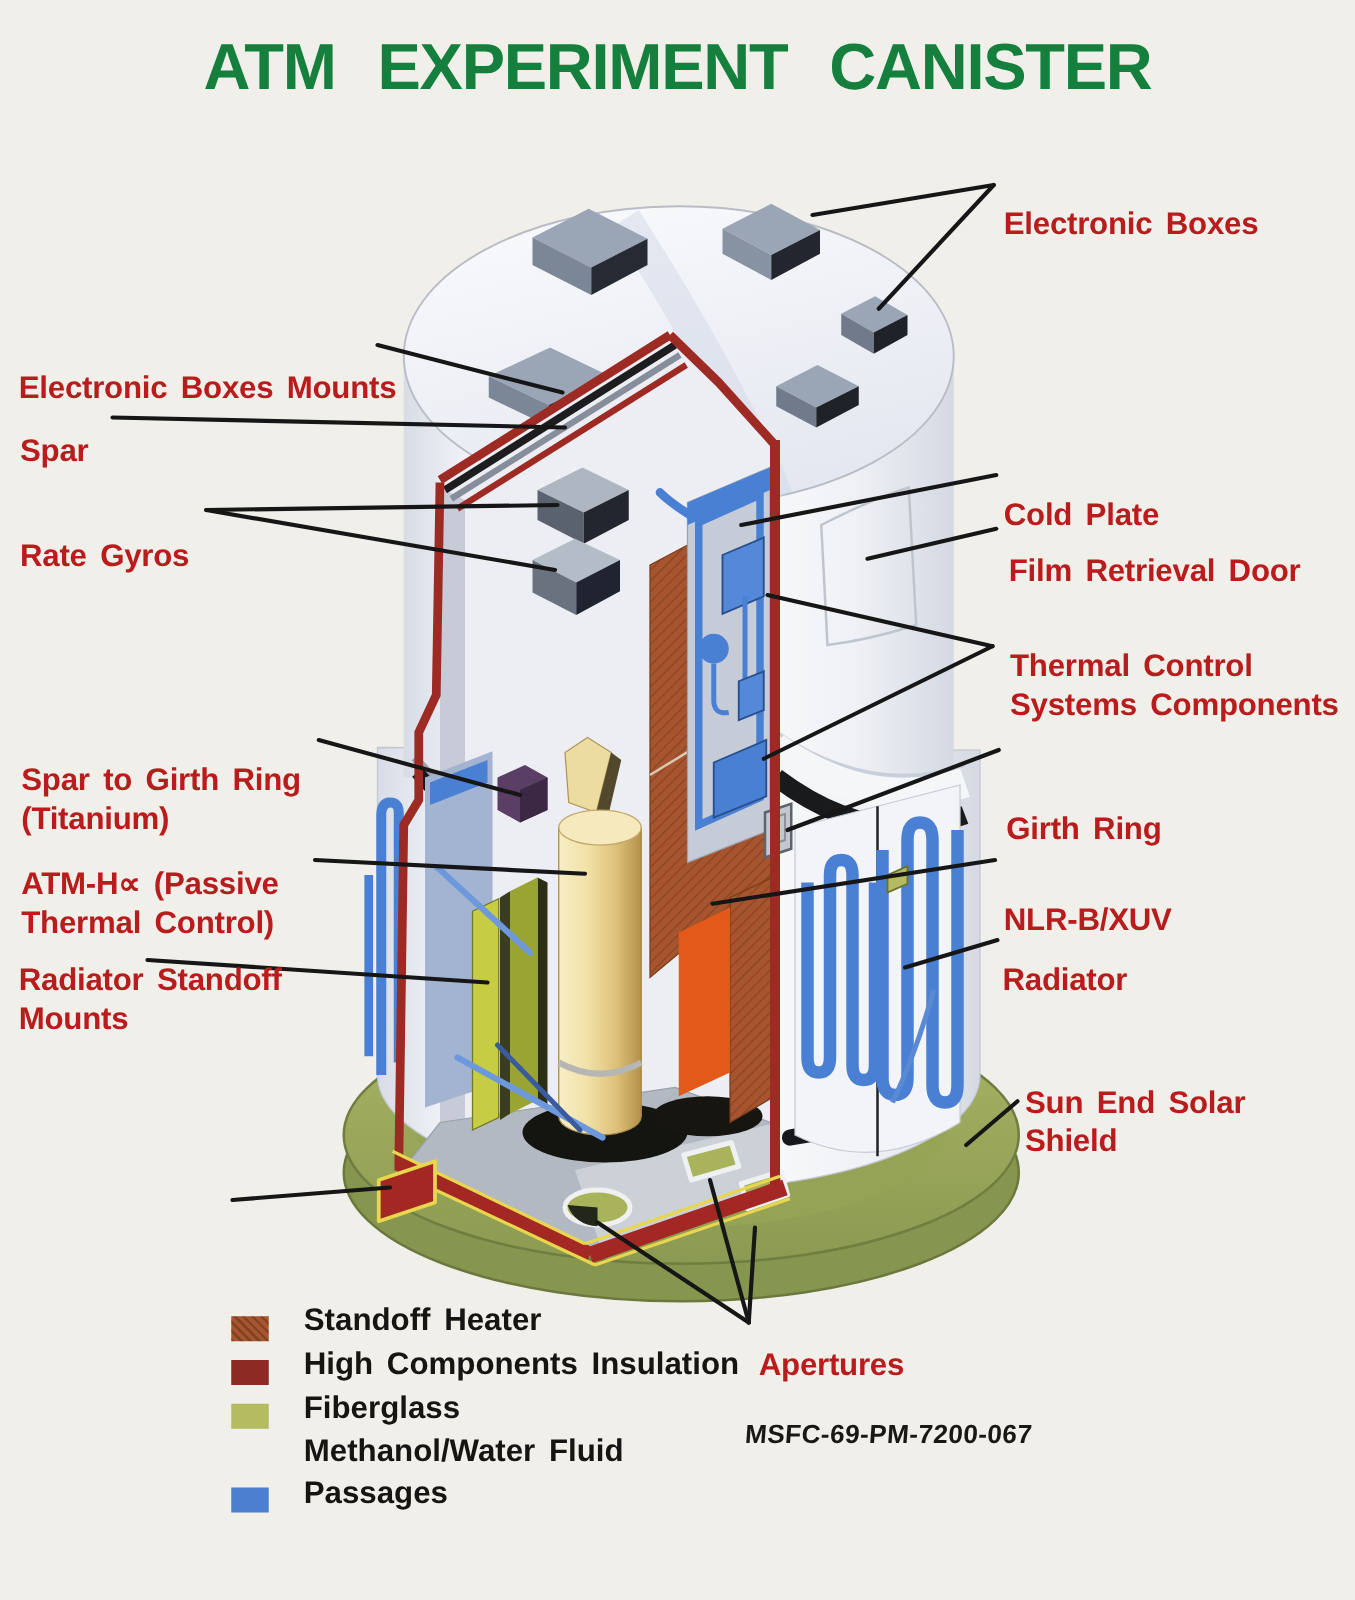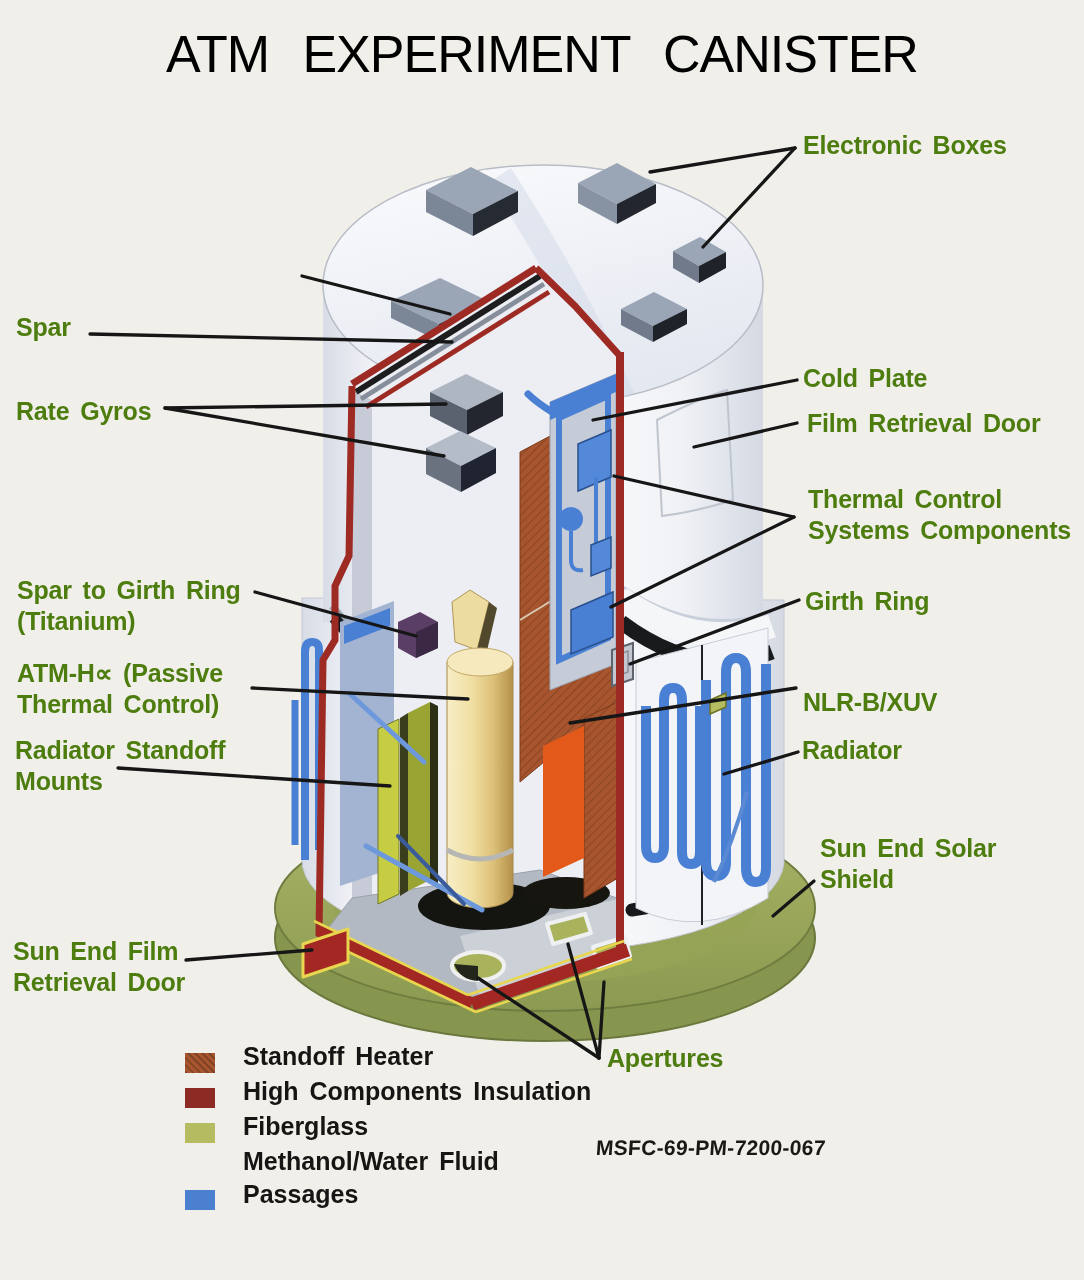--- a/index.html
+++ b/index.html
@@ -1,23 +1,23 @@
 <!DOCTYPE html>
 <html><head>
 <meta charset="utf-8">
 <style>
   html,body{margin:0;padding:0;}
   body{background:#f1efe9;font-family:"Liberation Sans",sans-serif;}
   #page{position:relative;width:1084px;height:1280px;background:#f1efe9;overflow:hidden;}
   #art{position:absolute;left:0;top:0;}
   .title{position:absolute;left:0;top:24px;width:1084px;text-align:center;
-         font-size:52px;font-weight:normal;letter-spacing:-1px;word-spacing:20px;
-         color:#000000;}
-  .lbl{position:absolute;font-size:25px;font-weight:bold;color:#4d7c0f;
-       line-height:1.24;word-spacing:4px;letter-spacing:-0.2px;}
+         font-size:52px;font-weight:bold;letter-spacing:-1px;word-spacing:20px;
+         color:#15803d;}
+  .lbl{position:absolute;font-size:25px;font-weight:bold;color:#b91c1c;
+       line-height:1.24;word-spacing:4px;letter-spacing:-0.2px;margin-top:34px;}
   .nowrap{white-space:nowrap;}
   .figid{position:absolute;font-size:21px;font-weight:bold;color:#1a1815;
          letter-spacing:0.3px;transform:skewX(-4deg);}
   .legend-row{position:absolute;display:flex;align-items:flex-end;}
   .swatch{display:inline-block;width:30px;height:20px;margin-top:4px;flex:none;}
   .legend-text{margin-left:28px;font-size:25px;font-weight:bold;color:#161514;
                line-height:1.3;word-spacing:4px;}
 </style>
 </head>
 <body>
@@ -230,33 +230,33 @@
       <path d="M186,960 L312,950"></path>
       <path d="M599,1058 L478,978"></path>
         <path d="M599,1058 L568,944"></path>
         <path d="M599,1058 L604,982"></path>
     </g>
   </svg>
 
   <div class="title">ATM EXPERIMENT CANISTER</div>
 
   <div class="lbl nowrap" style="left:803px;top:130px">Electronic Boxes</div>
+  <div class="lbl nowrap" style="left:15px;top:261px">Electronic Boxes Mounts</div>
   <div class="lbl nowrap" style="left:16px;top:312px">Spar</div>
   <div class="lbl nowrap" style="left:16px;top:396px">Rate Gyros</div>
   <div class="lbl nowrap" style="left:803px;top:363px">Cold Plate</div>
   <div class="lbl nowrap" style="left:807px;top:408px">Film Retrieval Door</div>
   <div class="lbl" style="left:808px;top:484px;width:285px">Thermal Control Systems Components</div>
   <div class="lbl" style="left:17px;top:575px;width:260px">Spar to Girth Ring (Titanium)</div>
   <div class="lbl" style="left:17px;top:658px;width:228px">ATM-H∝ (Passive Thermal Control)</div>
   <div class="lbl" style="left:15px;top:735px;width:235px">Radiator Standoff Mounts</div>
-  <div class="lbl nowrap" style="left:805px;top:586px">Girth Ring</div>
+  <div class="lbl nowrap" style="left:805px;top:614px">Girth Ring</div>
   <div class="lbl nowrap" style="left:803px;top:687px">NLR-B/XUV</div>
   <div class="lbl nowrap" style="left:802px;top:735px">Radiator</div>
   <div class="lbl" style="left:820px;top:833px;width:195px">Sun End Solar Shield</div>
-  <div class="lbl" style="left:13px;top:936px;width:205px">Sun End Film Retrieval Door</div>
   <div class="lbl nowrap" style="left:607px;top:1043px">Apertures</div>
 
   <div class="legend-row" style="left:185px;top:1040px">
     <span class="swatch" style="background: repeating-linear-gradient(45deg, rgba(0, 0, 0, 0.22) 0px, rgba(0, 0, 0, 0.22) 2px, transparent 2px, transparent 5px) rgb(166, 85, 46);"></span>
     <span class="legend-text nowrap">Standoff Heater</span>
   </div>
   <div class="legend-row" style="left:185px;top:1075px">
     <span class="swatch" style="background: rgb(142, 42, 36);"></span>
     <span class="legend-text nowrap">High Components Insulation</span>
   </div>

